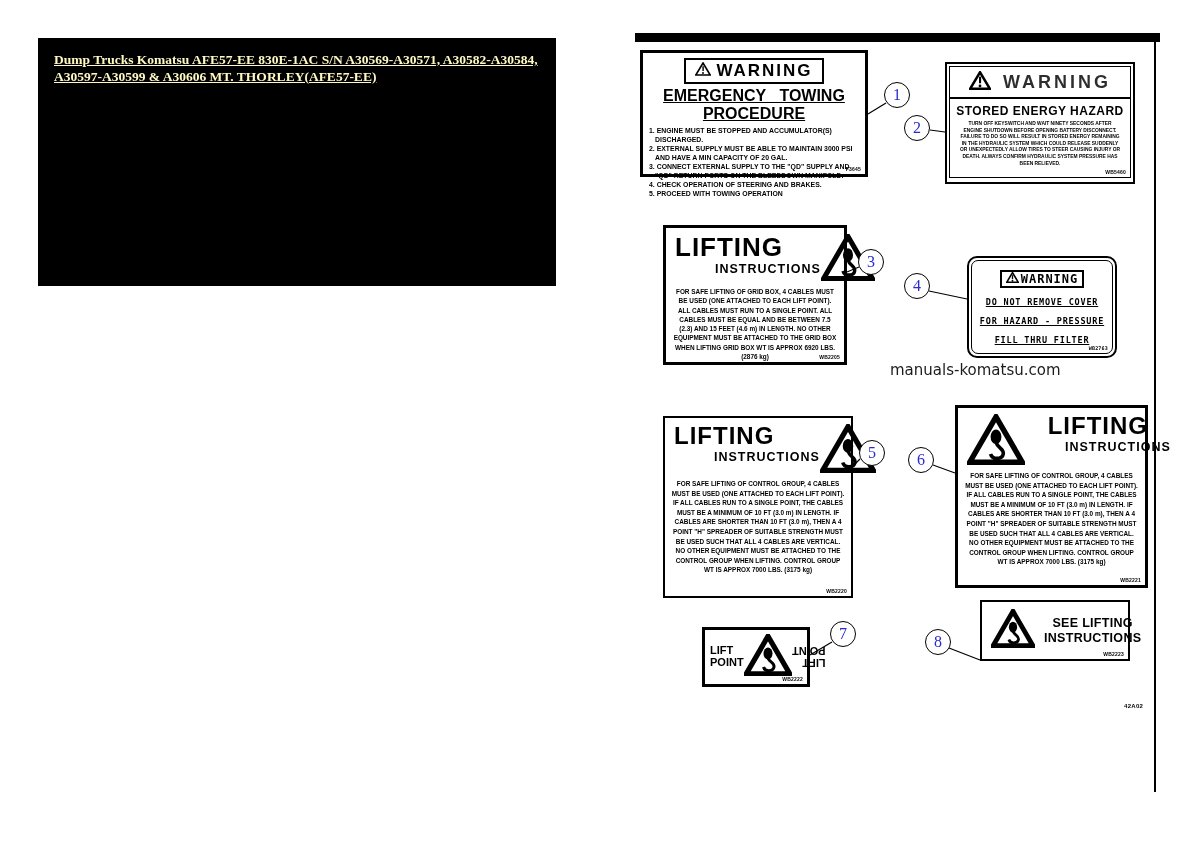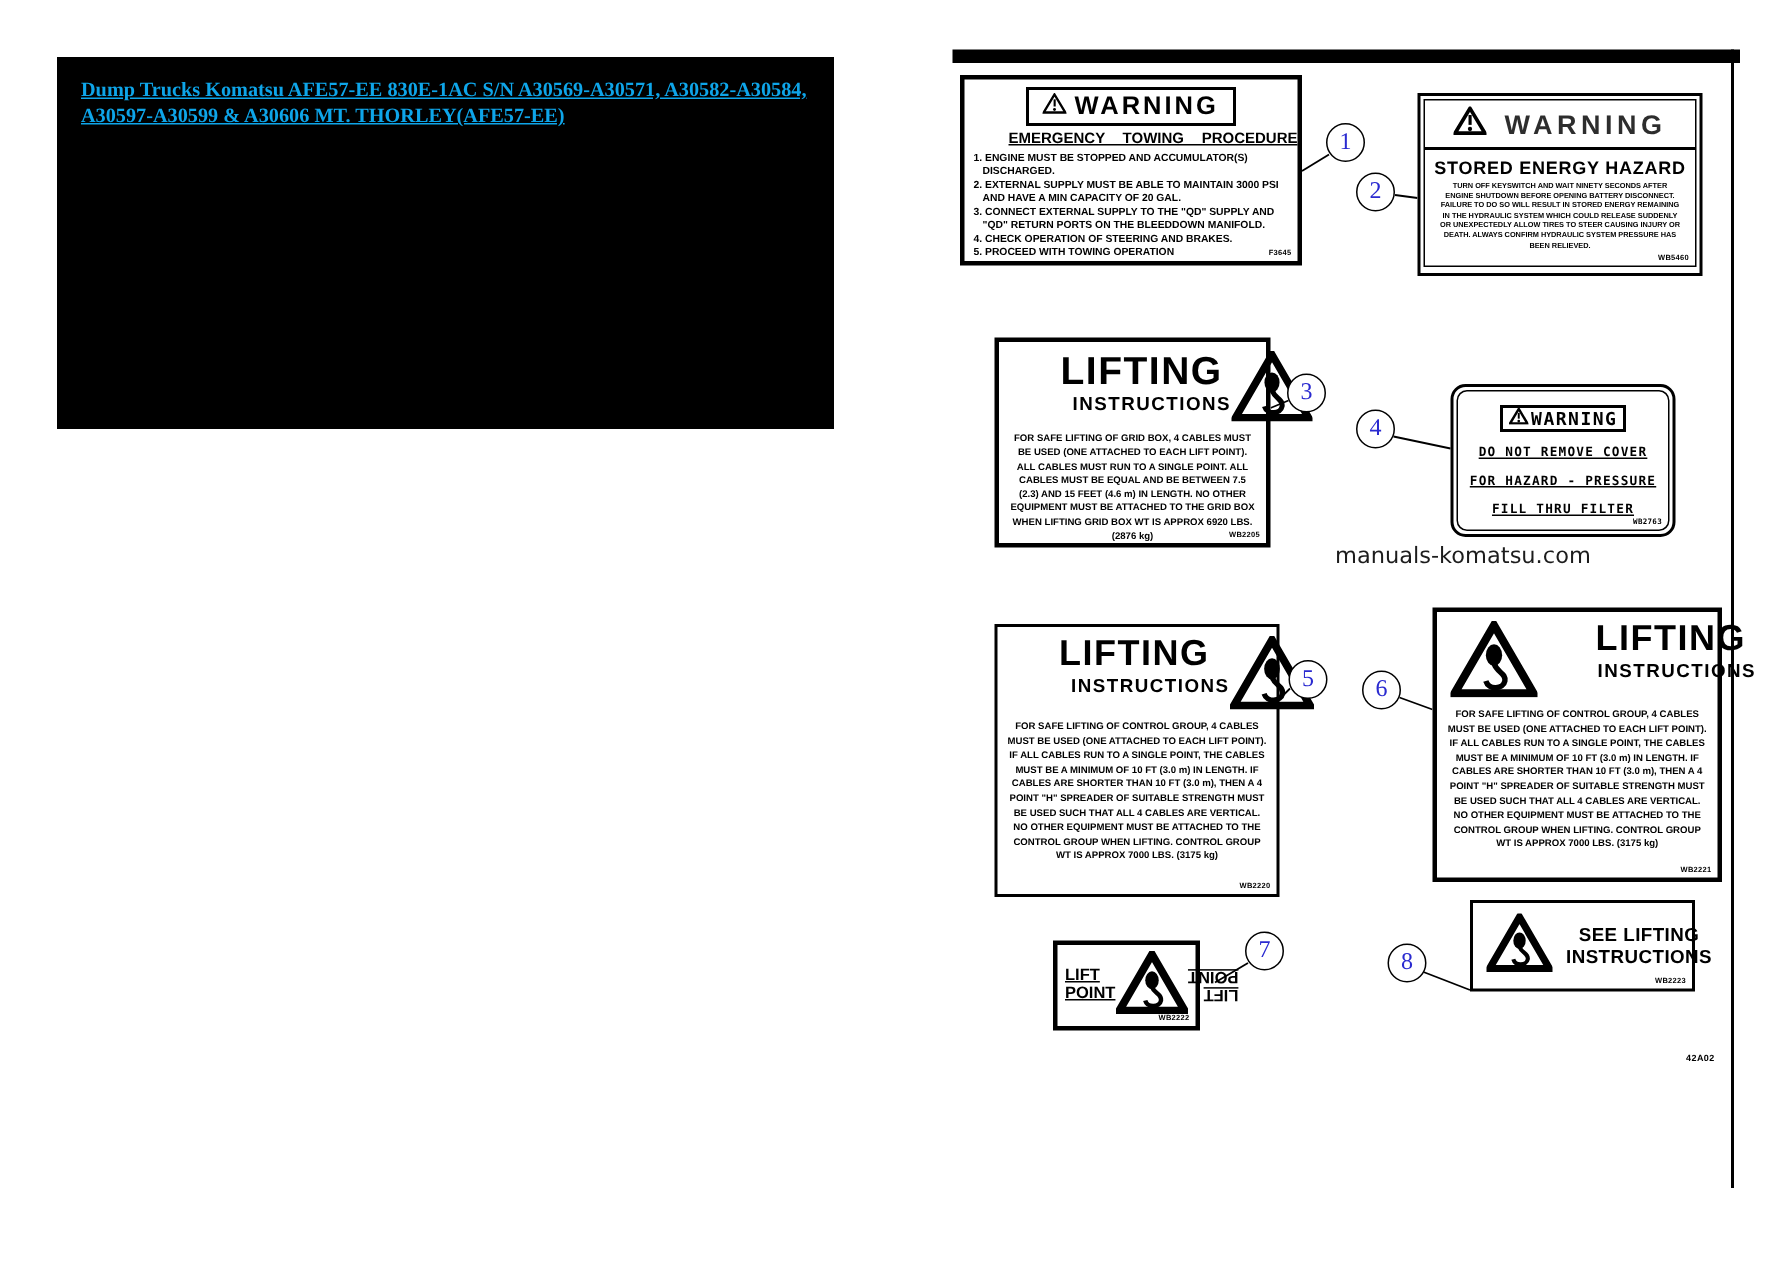--- a/index.html
+++ b/index.html
@@ -13,33 +13,33 @@
   .sheet-top-bar{position:absolute;left:635px;top:33px;width:525px;height:9px;background:#000;}
   .sheet-right-border{position:absolute;left:1154px;top:33px;width:2px;height:759px;background:#000;}
   .sheet-page-code{position:absolute;left:1124px;top:703px;font-size:6px;font-weight:bold;letter-spacing:.3px;}
   
   .decal{position:absolute;background:#fff;border:3px solid #000;box-sizing:border-box;}
   .code{position:absolute;right:4px;bottom:2px;font-size:5px;font-weight:bold;letter-spacing:.2px;}
   .bodytxt{font-size:6.4px;font-weight:bold;line-height:1.45;text-align:center;padding:0 6px;}
   
   .warn-box{display:flex;align-items:center;gap:5px;border:2px solid #000;width:fit-content;
             margin:5px auto 3px auto;padding:1px 9px;font-size:17px;font-weight:bold;letter-spacing:2px;}
-  .tow-title{font-size:10px;font-weight:bold;text-decoration:underline;text-align:right;
+  .tow-title{font-size:16px;font-weight:bold;text-decoration:underline;text-align:center;
              word-spacing:9px;margin-bottom:4px;}
   .tow-item{font-size:6.9px;font-weight:bold;line-height:1.3;padding-left:10px;text-indent:-6px;margin:0 2px;}
   
   .decal-inner{border:1px solid #000;margin:2px;height:calc(100% - 6px);box-sizing:border-box;position:relative;}
   .se-head{display:flex;align-items:center;justify-content:center;gap:12px;
            border-bottom:2px solid #000;padding:4px 8px 3px 8px;}
   .se-warning{font-size:18px;font-weight:bold;letter-spacing:3px;opacity:.82;}
   .se-title{font-size:12px;font-weight:bold;text-align:center;margin:5px 0 3px 0;letter-spacing:.5px;}
   .se-body{font-size:4.9px;font-weight:bold;line-height:1.35;text-align:center;padding:0 9px;}
   
   .lift-toprow{display:flex;justify-content:space-between;align-items:flex-start;padding:6px 9px 2px 9px;}
-  .lift-word{font-size:26px;font-weight:bold;letter-spacing:1px;line-height:1;margin-left:32px;}
+  .lift-word{font-size:26px;font-weight:bold;letter-spacing:1px;line-height:1;}
   .lift-word2{font-size:12.5px;font-weight:bold;letter-spacing:1px;margin-top:2px;padding-left:40px;}
   
   .cover-outer{position:absolute;border:2px solid #000;border-radius:10px;padding:2px;box-sizing:border-box;background:#fff;}
   .cover-inner{border:1px solid #000;border-radius:7px;height:100%;box-sizing:border-box;position:relative;
                font-family:"DejaVu Sans Mono",monospace;}
   .cover-head{display:flex;align-items:center;gap:2px;border:2px solid #000;width:fit-content;
               margin:9px auto 0 auto;padding:0 4px;font-size:12px;font-weight:bold;letter-spacing:1px;}
   .cover-line{font-size:8.5px;font-weight:bold;text-align:center;margin-top:9px;letter-spacing:.8px;text-decoration:underline;}
   
   .lp-row{display:flex;align-items:center;justify-content:space-between;height:100%;padding:2px 5px;box-sizing:border-box;}
@@ -55,21 +55,21 @@
            background:#fff;display:flex;align-items:center;justify-content:center;
            font-family:"Liberation Serif",serif;font-size:16px;cursor:pointer;box-sizing:border-box;}
   .leaders{position:absolute;left:0;top:0;pointer-events:none;}
 </style>
 </head>
 <body>
 
 <div id="root">
 
   <div class="title-panel">
-    <a class="title-link" style="color:#0ea5e9;padding-left:16px;">Dump Trucks Komatsu AFE57-EE 830E-1AC S/N A30569-A30571, A30582-A30584, A30597-A30599 &amp; A30606 MT. THORLEY(AFE57-EE)</a>
+    <a class="title-link" style="color:#fef9c3;padding-left:16px;">Dump Trucks Komatsu AFE57-EE 830E-1AC S/N A30569-A30571, A30582-A30584, A30597-A30599 &amp; A30606 MT. THORLEY(AFE57-EE)</a>
   </div>
 
   <div class="sheet-top-bar"></div>
   <div class="sheet-right-border"></div>
   <div class="sheet-page-code">42A02</div>
 
   <svg class="leaders" width="1190" height="842">
     <line x1="886" y1="103" x2="868" y2="114" stroke="#000" stroke-width="1.2"></line>
     <line x1="930" y1="130" x2="945" y2="132" stroke="#000" stroke-width="1.2"></line>
     <line x1="859" y1="267" x2="847" y2="272" stroke="#000" stroke-width="1.2"></line>
@@ -186,21 +186,21 @@
       </span>
       <div style="text-align:center;">
         <div class="lift-word" style="font-size:24px;">LIFTING</div>
         <div class="lift-word2">INSTRUCTIONS</div>
       </div>
     </div>
     <div class="bodytxt" style="line-height:1.5;">FOR SAFE LIFTING OF CONTROL GROUP, 4 CABLES MUST BE USED (ONE ATTACHED TO EACH LIFT POINT). IF ALL CABLES RUN TO A SINGLE POINT, THE CABLES MUST BE A MINIMUM OF 10 FT (3.0 m) IN LENGTH. IF CABLES ARE SHORTER THAN 10 FT (3.0 m), THEN A 4 POINT "H" SPREADER OF SUITABLE STRENGTH MUST BE USED SUCH THAT ALL 4 CABLES ARE VERTICAL.  NO OTHER EQUIPMENT MUST BE ATTACHED TO THE CONTROL GROUP WHEN LIFTING. CONTROL GROUP WT IS APPROX 7000 LBS. (3175 kg)</div>
     <div class="code">WB2221</div>
   </div>
 
-  <div class="decal" style="left:702px;top:627px;width:98px;height:60px;text-decoration:underline;">
+  <div class="decal" style="left:702px;top:627px;width:108px;height:60px;">
     <div class="lp-row">
       <div class="lp-text">LIFT POINT</div>
       <span>
         <svg width="48" height="42" viewBox="0 0 64 56">
             <path d="M32 3 L61 53 L3 53 Z" fill="none" stroke="#000" stroke-width="7"></path>
             <ellipse cx="32" cy="26" rx="6" ry="8" fill="#000"></ellipse>
             <path d="M32 32 C34 38 41 38 40 44 C39 50 28 51 26 44" fill="none" stroke="#000" stroke-width="4"></path>
           </svg>
       </span>
       <div class="lp-text flip">LIFT POINT</div>

